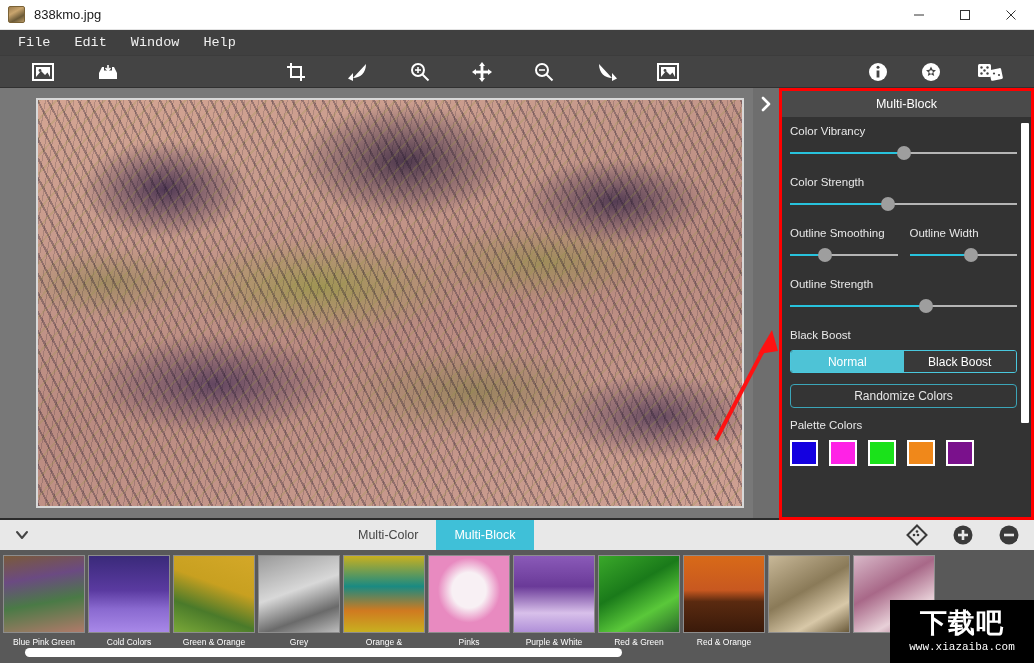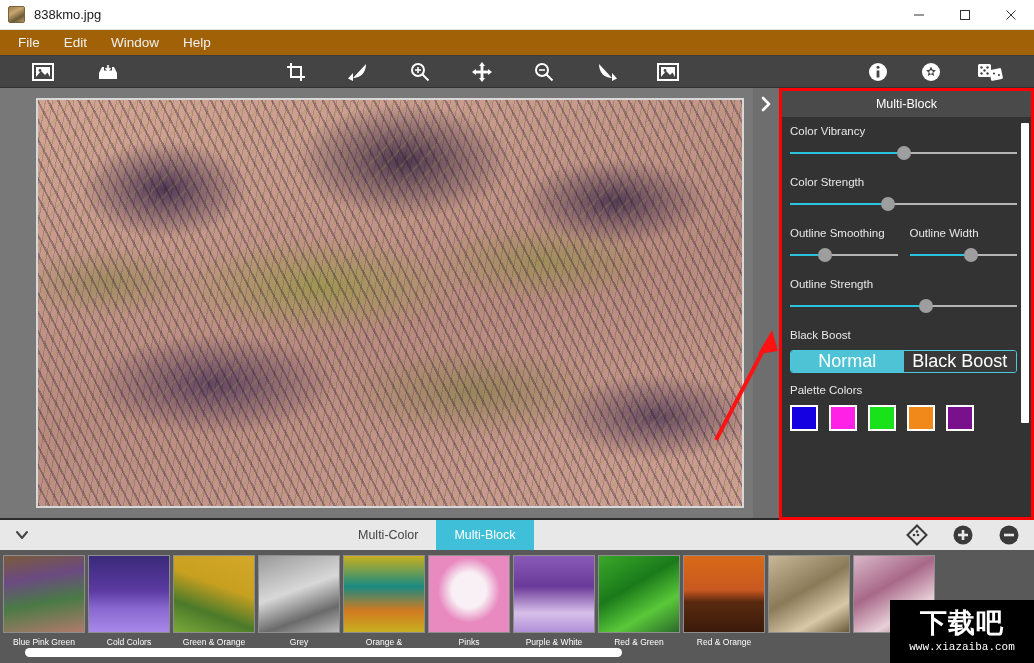--- a/index.html
+++ b/index.html
@@ -25,22 +25,23 @@
   .wincontrols { margin-left: auto; display: flex; height: 30px; }
   .wbtn {
     width: 46px; height: 30px; display: flex; align-items: center;
     justify-content: center; color: #333;
   }
   .wbtn svg { display: block; }
 
   
   .menubar {
     position: absolute; left: 0; top: 30px; width: 1034px; height: 26px;
-    background: #a16207; display: flex; align-items: center;
+    background: #404040; display: flex; align-items: center;
     border-bottom: 1px solid #3c3c3c;
+    font-family: Liberation Mono, monospace;
   }
   .menu-item {
     color: #f0f0f0; font-size: 13.5px; padding: 0 12px; line-height: 26px;
   }
   .menu-item:first-child { margin-left: 6px; }
 
   
   .toolbar {
     position: absolute; left: 0; top: 56px; width: 1034px; height: 32px;
     background: #444444; border-bottom: 1px solid #313131;
@@ -119,21 +120,21 @@
   }
   .two-col { display: flex; gap: 12px; margin-bottom: 16px; }
   .two-col > div { flex: 1; }
 
   .seg {
     display: flex; width: 100%; height: 23px; border: 1px solid #49c8de;
     border-radius: 3px; overflow: hidden; margin-bottom: 11px;
   }
   .seg > div {
     flex: 1; display: flex; align-items: center; justify-content: center;
-    font-size: 18px; color: #ffffff;
+    font-size: 12px; color: #ffffff;
   }
   .seg .on { background: #4ec3d6; }
   .seg .off { background: #393939; }
 
   .btn-wide {
     width: 100%; height: 24px; border: 1px solid #3ba5b8; border-radius: 4px;
     background: #343434; color: #e6e6e6; font-size: 12px;
     display: flex; align-items: center; justify-content: center; margin-bottom: 11px;
   }
 
@@ -390,20 +391,21 @@
           <div class="thumb" style="left:60%"></div>
         </div>
       </div>
 
       <div class="ctrl-label">Black Boost</div>
       <div class="seg">
         <div class="on">Normal</div>
         <div class="off">Black Boost</div>
       </div>
 
+      <div class="btn-wide">Randomize Colors</div>
 
       <div class="ctrl-label">Palette Colors</div>
       <div class="swatches">
         <div class="swatch" style="background:#1400e0"></div>
         <div class="swatch" style="background:#ff22e6"></div>
         <div class="swatch" style="background:#1ae21a"></div>
         <div class="swatch" style="background:#f0881a"></div>
         <div class="swatch" style="background:#7a118c"></div>
       </div>
 

